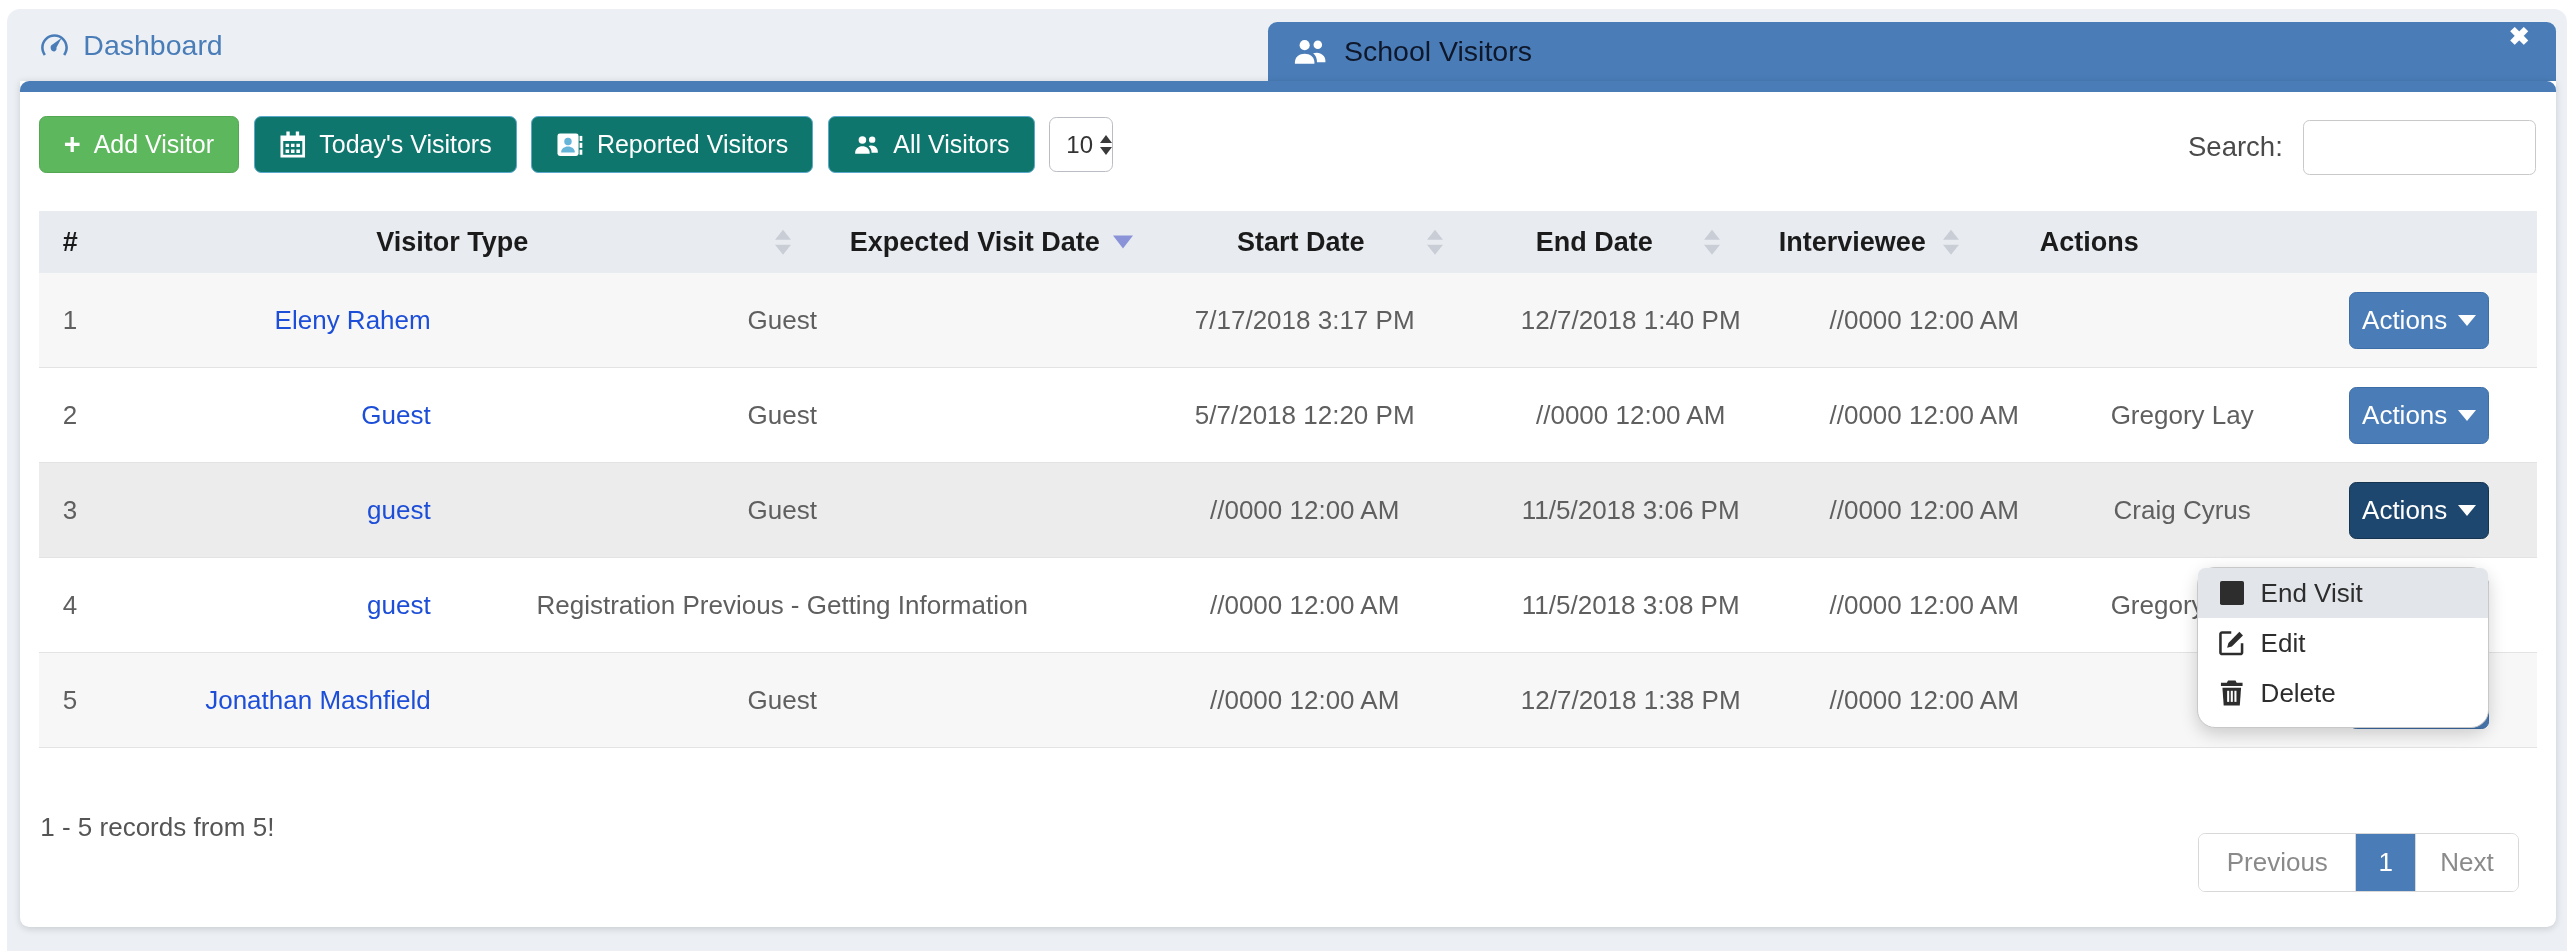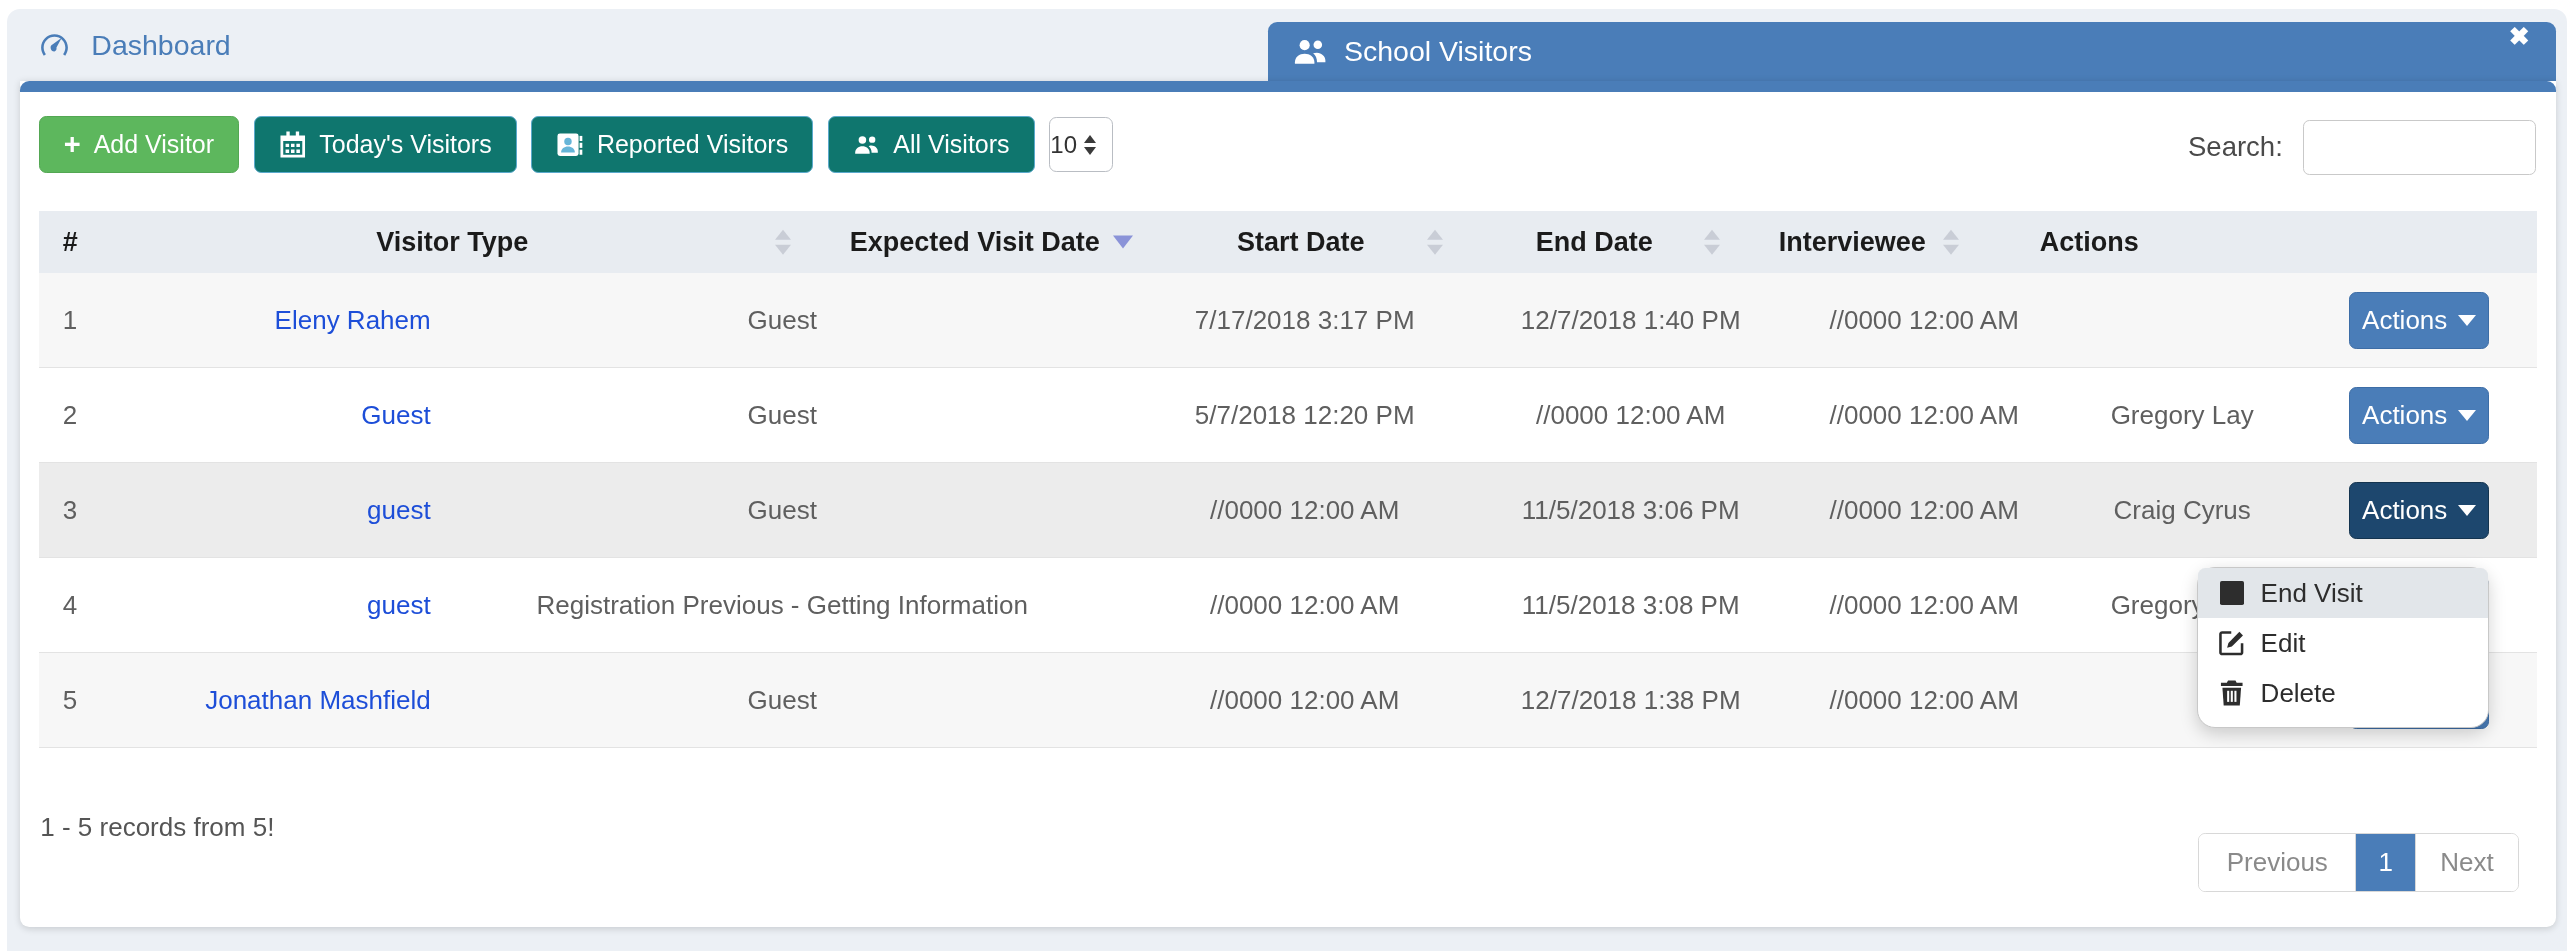--- a/index.html
+++ b/index.html
@@ -5,25 +5,25 @@
   * { margin:0; padding:0; box-sizing:border-box; }
   html,body { width:2576px; height:951px; background:#ffffff; overflow:hidden;
               font-family:"Liberation Sans", sans-serif; }
 
   .wrapper { position:absolute; left:7.3px; top:9.2px; right:9.2px; bottom:0;
              background:#ecf0f5; border-radius:13px 13px 0 0; }
 
   
   .tabbar { position:absolute; left:0; top:0; right:0; height:72px; }
   .tab-inactive { position:absolute; left:31px; top:0; height:72px; display:flex; align-items:center;
-                  gap:20px; color:#4a7db8; font-size:28.5px; cursor:pointer; }
+                  gap:12px; color:#4a7db8; font-size:28.5px; cursor:pointer; }
   .tab-inactive svg { width:33px; height:33px; }
   .tab-active { position:absolute; right:11px; left:1261px; top:13px; height:59px;
                 background:#4a7db8; border-radius:9.2px 9.2px 0 0; display:flex; align-items:center;
-                color:#ffffff; font-size:28.5px; padding-left:24px; gap:14.7px; }
+                color:#0f172a; font-size:28.5px; padding-left:24px; gap:14.7px; }
   .tab-active svg { width:37px; height:29px; }
   .tab-close { position:absolute; right:37px; top:13px; font-size:25px; font-weight:bold;
                color:#ffffff; cursor:pointer; }
 
   
   .panel { position:absolute; left:13px; right:11px; top:72px; bottom:24px; background:#ffffff;
            border-radius:0 0 9.2px 9.2px; box-shadow:0 1.8px 7.3px rgba(0,0,0,.15); }
   .panel-topbar { position:absolute; top:0; left:0; right:0; height:11px; background:#4a7db8;
                   border-radius:9.2px 9.2px 0 0; }
 
@@ -31,21 +31,21 @@
   .toolbar { position:absolute; top:11px; left:0; right:0; height:119px; padding:24px 20px 0 18.4px; }
   .btn-row { display:flex; gap:14.7px; align-items:center; }
   .btn { height:57px; border:0.9px solid transparent; border-radius:7.3px; color:#fff; font-size:25px;
          font-family:inherit; display:inline-flex; align-items:center; gap:13px; padding:0 24px;
          cursor:pointer; }
   .btn svg { width:27.5px; height:27.5px; }
   .btn-green { background:#5db75d; border-color:#53a753; }
   .btn-blue  { background:#0f766e; border-color:#5aa9cc; }
   .plus-glyph { font-size:29px; font-weight:bold; line-height:1; }
   .page-size { height:55px; width:64px; background:#fff; border:1.8px solid #b9bdc3; border-radius:7.3px;
-               display:inline-flex; align-items:center; justify-content:flex-start; gap:7.3px; cursor:pointer; }
+               display:inline-flex; align-items:center; justify-content:flex-end; gap:7.3px; cursor:pointer; }
   .page-size .num { font-size:24px; color:#333; }
   .spin { display:flex; flex-direction:column; gap:3.7px; }
   .spin i { width:0; height:0; border-left:6.4px solid transparent; border-right:6.4px solid transparent; }
   .spin .up { border-bottom:8.3px solid #3a3a3a; }
   .spin .dn { border-top:8.3px solid #3a3a3a; }
   .search-box { position:absolute; right:20px; top:27.5px; display:flex; align-items:center; gap:20px;margin-left:31px; }
   .search-box label { font-size:27.5px; color:#4a4a4a; }
   .search-box input { width:233px; height:55px; border:1.8px solid #c9c9c9; border-radius:6.4px;
                       font-size:24px; padding:0 11px; outline:none; }
 

